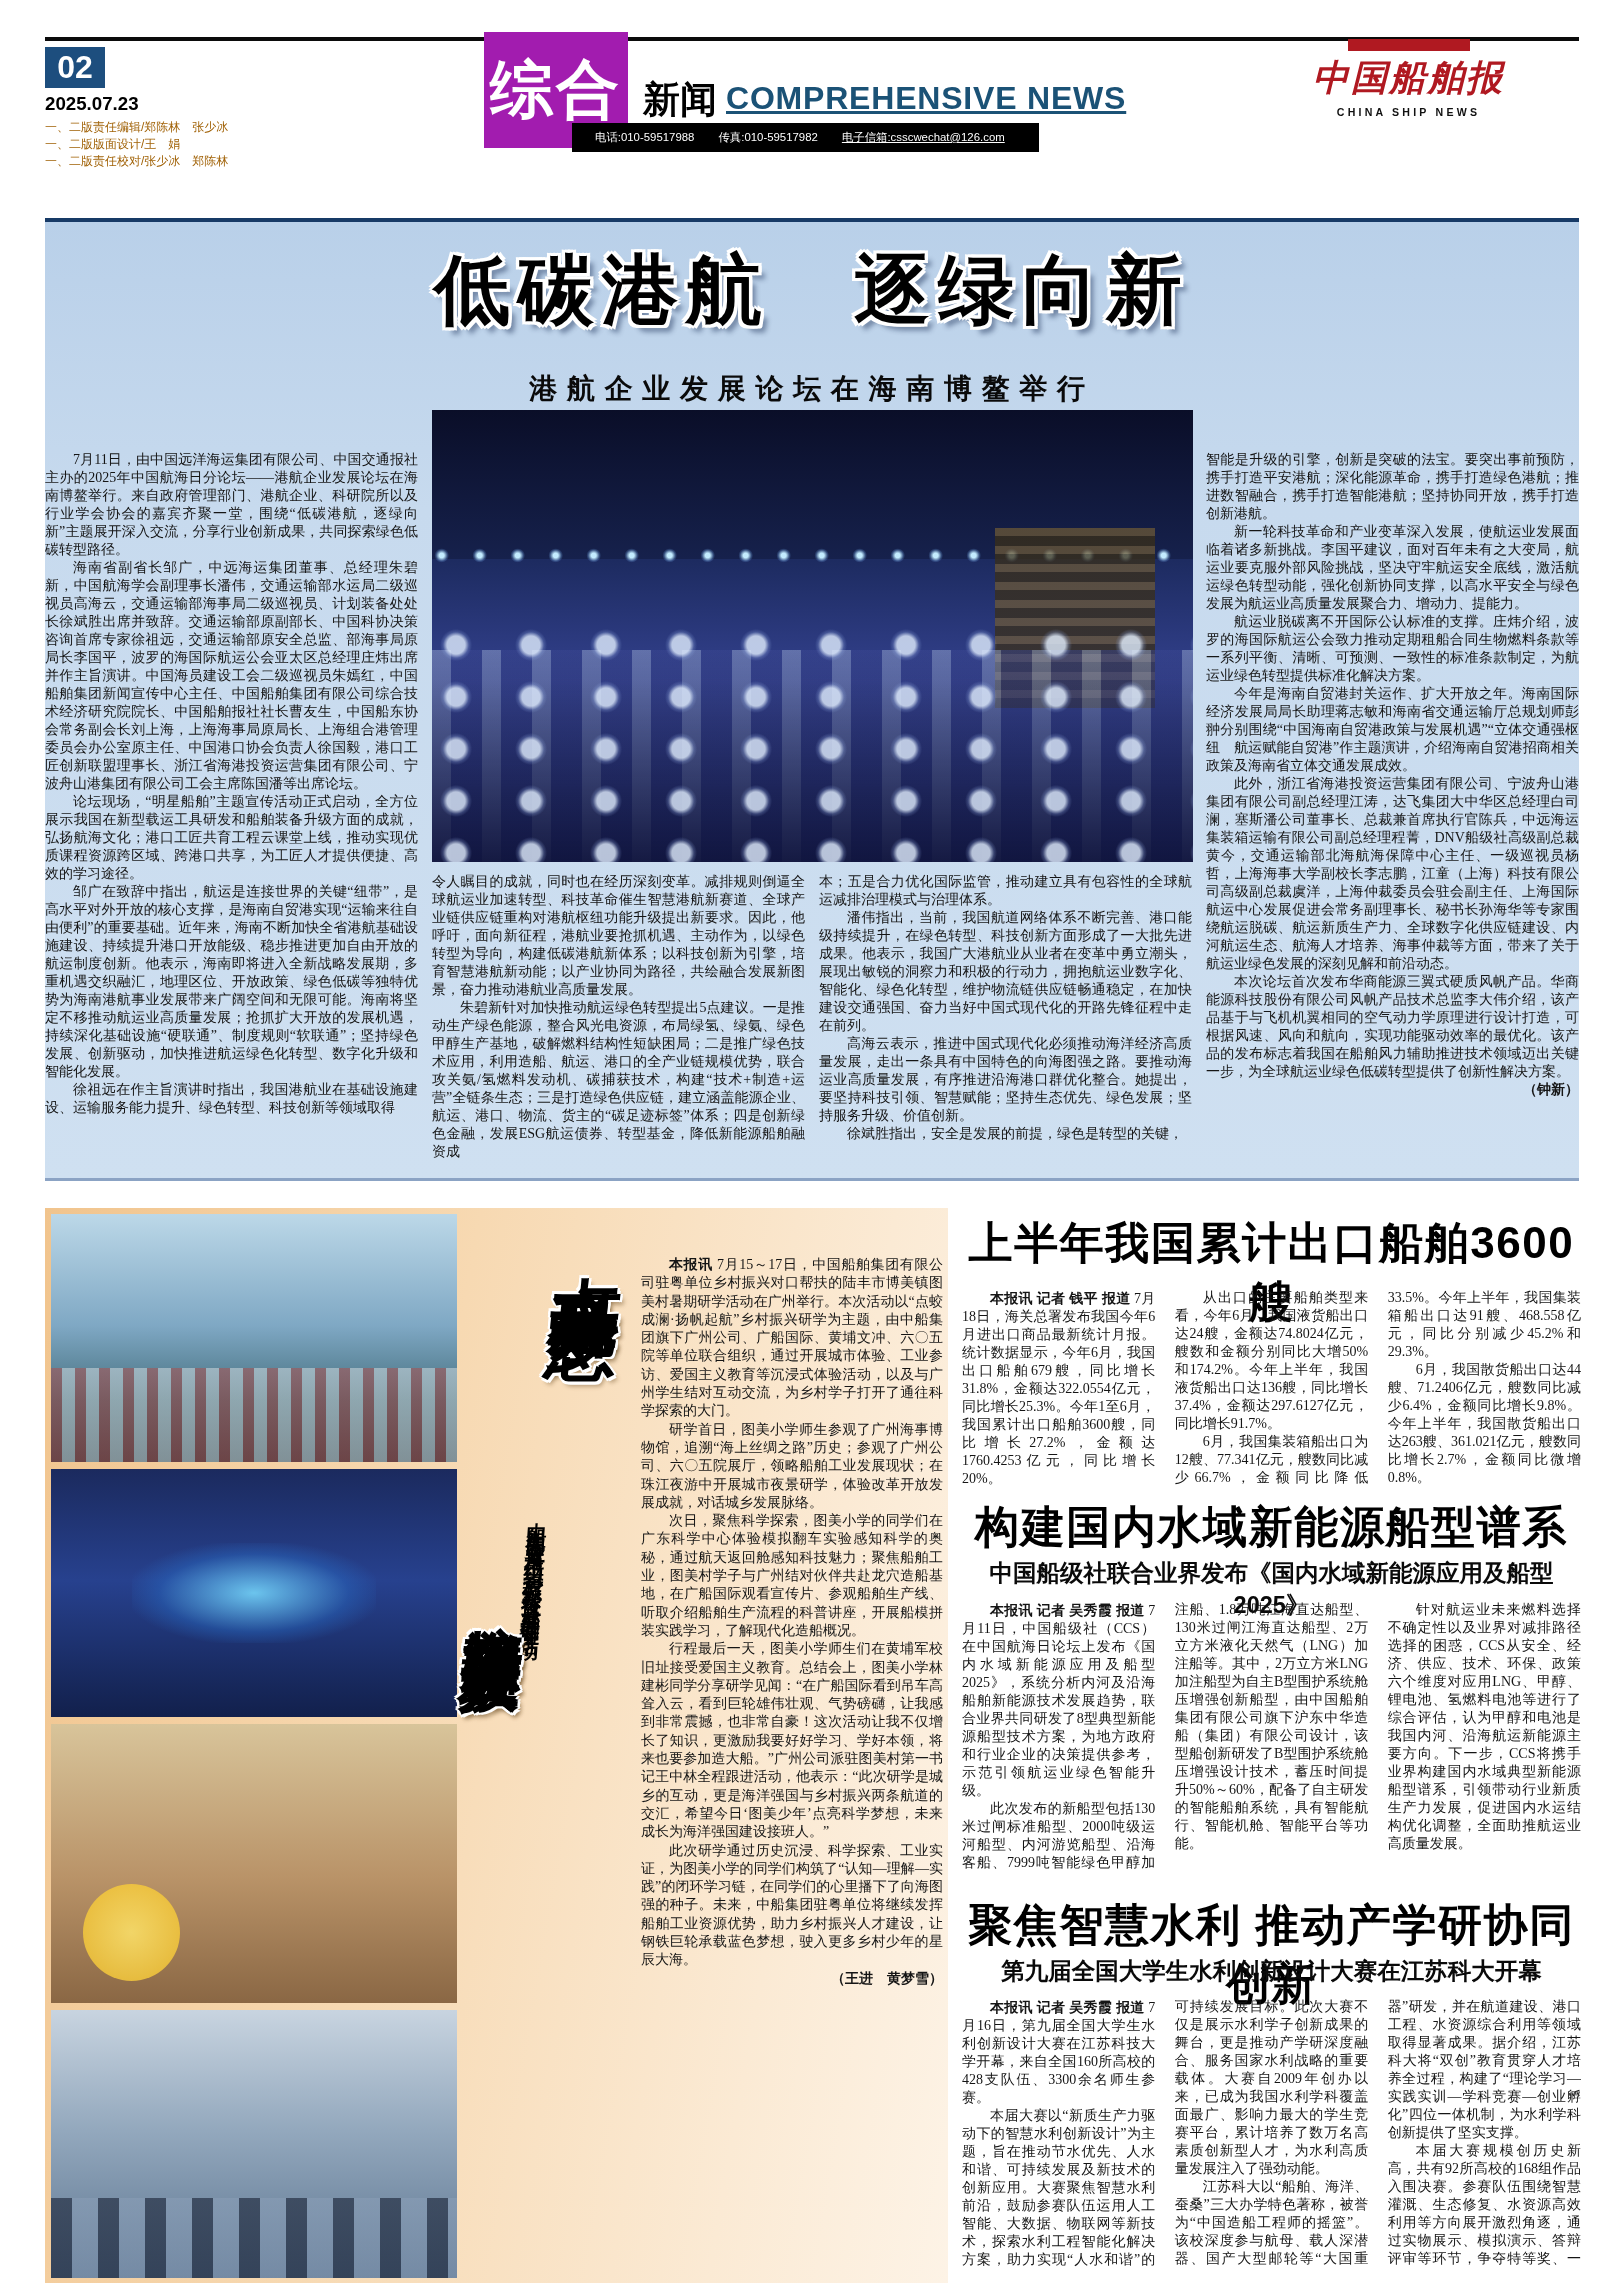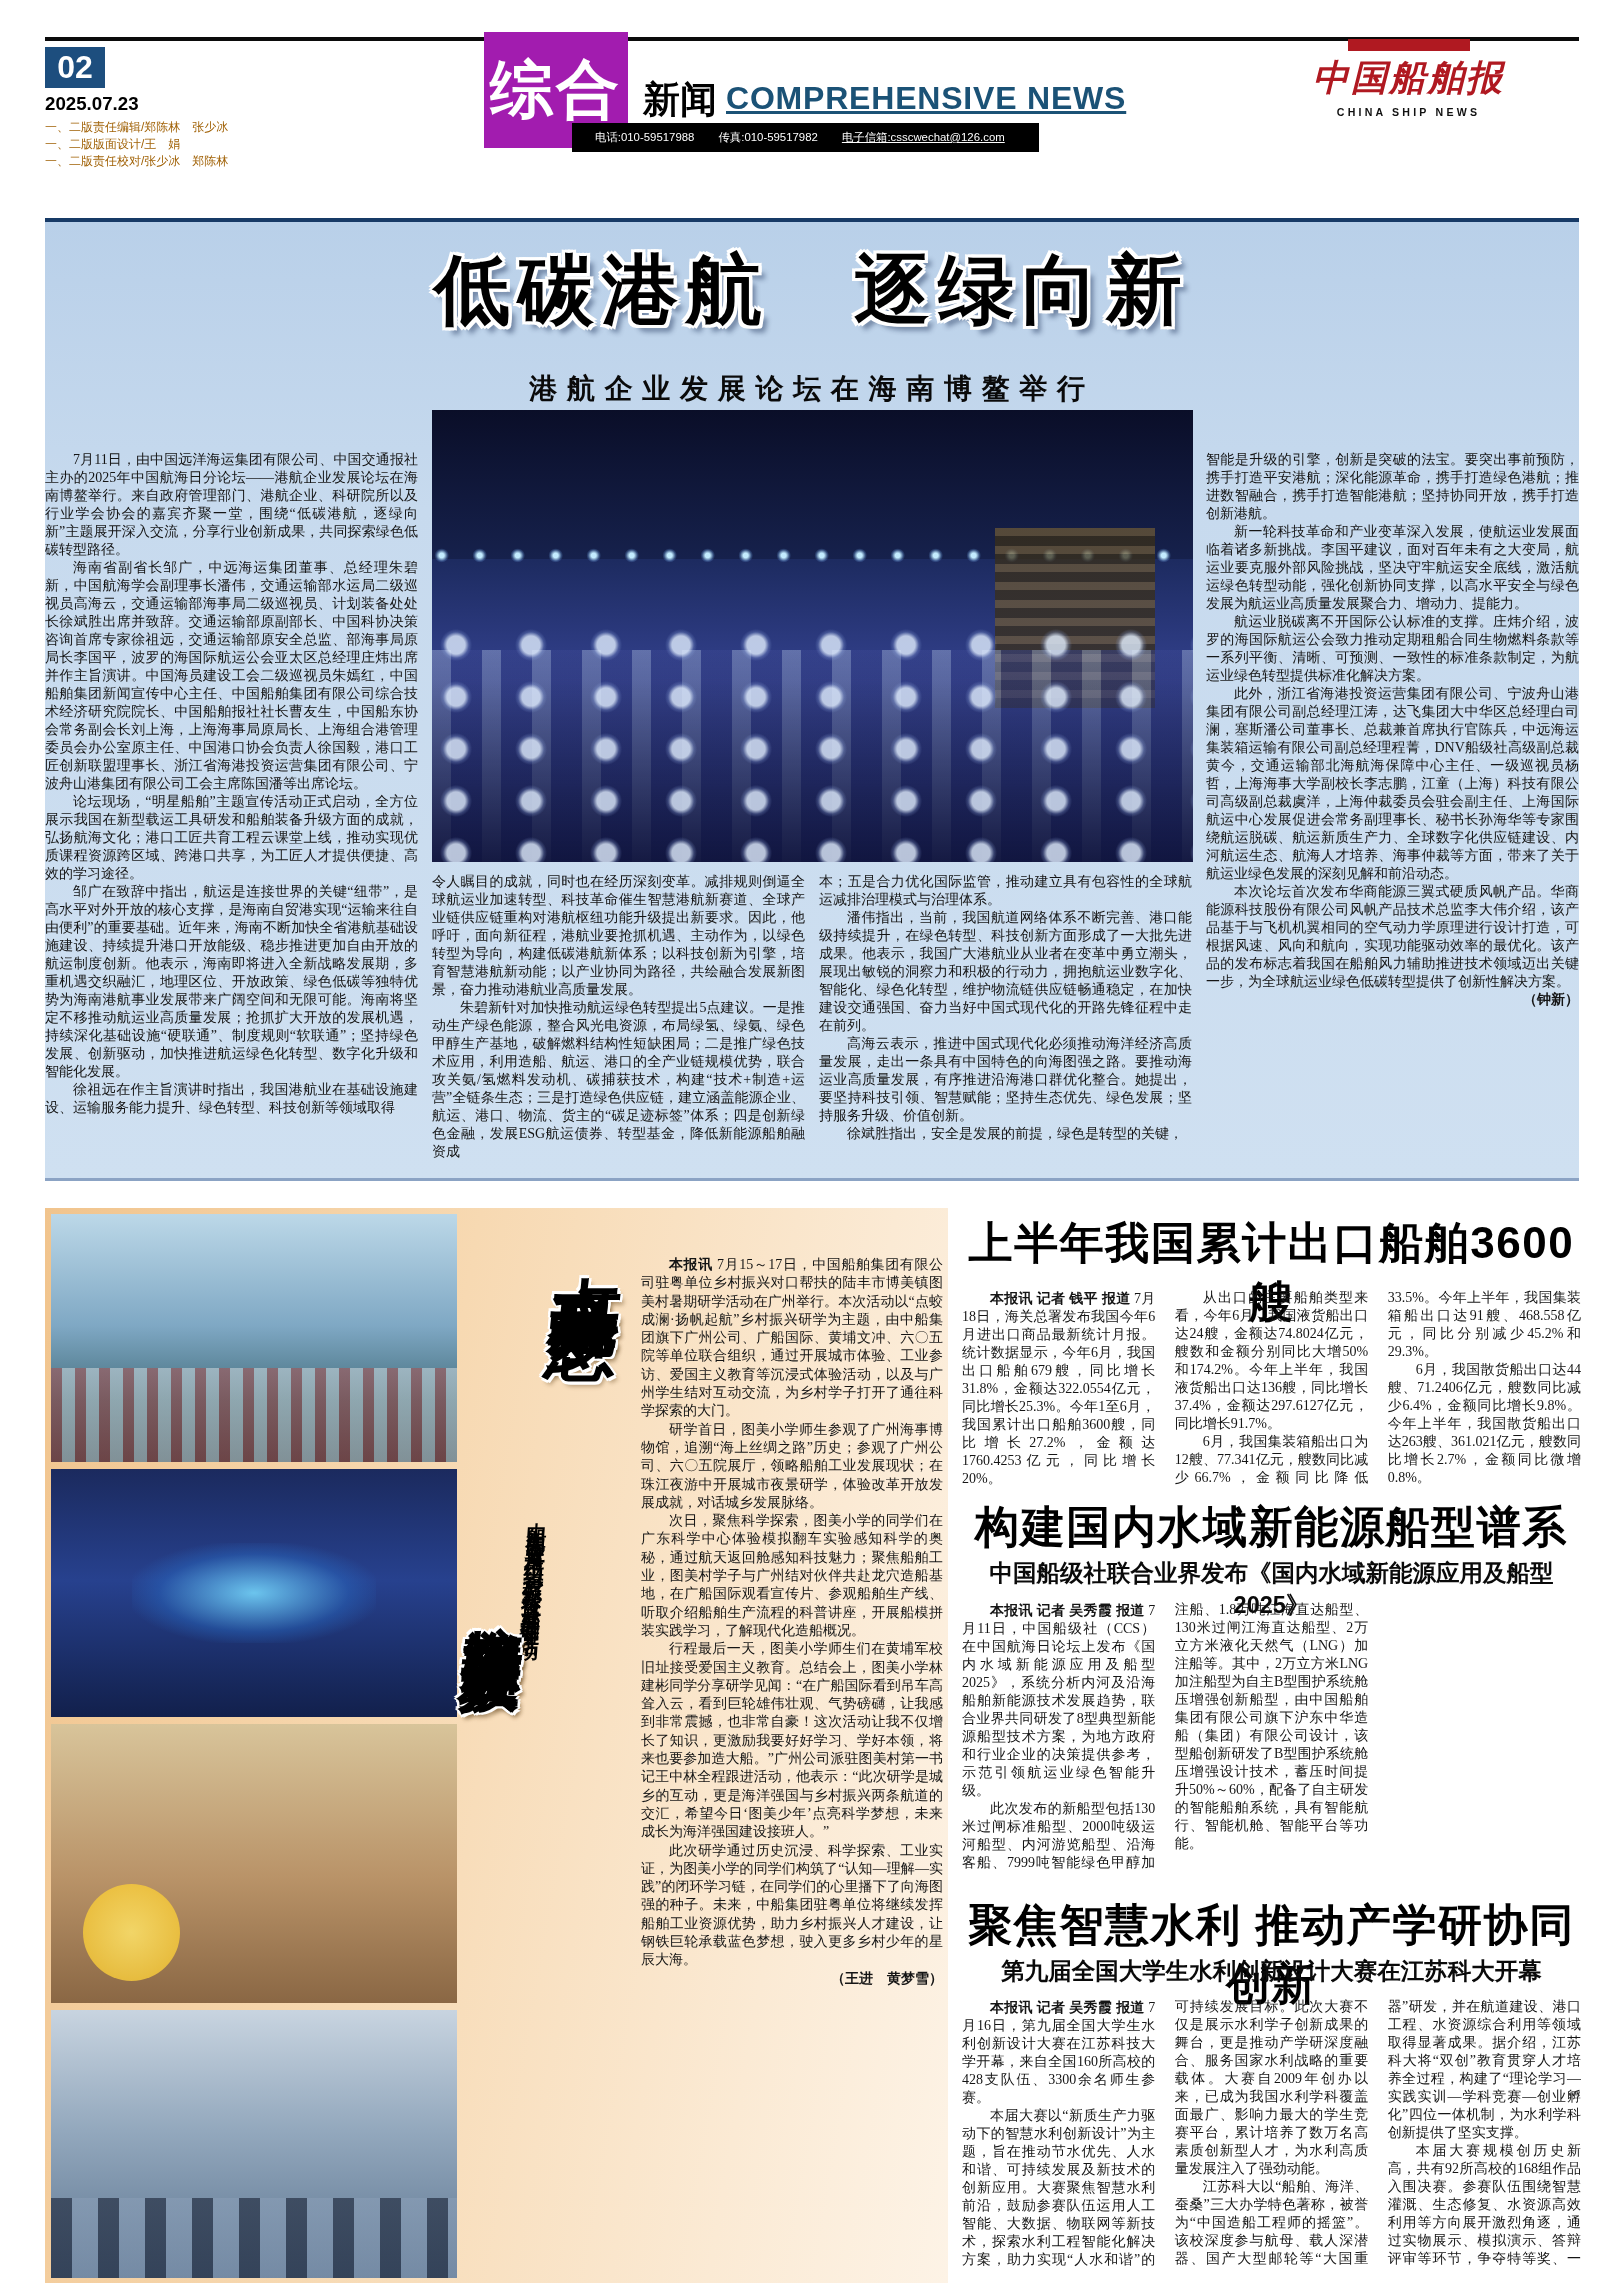--- a/index.html
+++ b/index.html
@@ -166,20 +166,21 @@
   <div class="lead-col col3">
       <p class="cont">本；五是合力优化国际监管，推动建立具有包容性的全球航运减排治理模式与治理体系。</p>
       <p>潘伟指出，当前，我国航道网络体系不断完善、港口能级持续提升，在绿色转型、科技创新方面形成了一大批先进成果。他表示，我国广大港航业从业者在变革中勇立潮头，展现出敏锐的洞察力和积极的行动力，拥抱航运业数字化、智能化、绿色化转型，维护物流链供应链畅通稳定，在加快建设交通强国、奋力当好中国式现代化的开路先锋征程中走在前列。</p>
       <p>高海云表示，推进中国式现代化必须推动海洋经济高质量发展，走出一条具有中国特色的向海图强之路。要推动海运业高质量发展，有序推进沿海港口群优化整合。她提出，要坚持科技引领、智慧赋能；坚持生态优先、绿色发展；坚持服务升级、价值创新。</p>
       <p>徐斌胜指出，安全是发展的前提，绿色是转型的关键，</p>
     </div>
   <div class="lead-col col4">
       <p class="cont">智能是升级的引擎，创新是突破的法宝。要突出事前预防，携手打造平安港航；深化能源革命，携手打造绿色港航；推进数智融合，携手打造智能港航；坚持协同开放，携手打造创新港航。</p>
       <p>新一轮科技革命和产业变革深入发展，使航运业发展面临着诸多新挑战。李国平建议，面对百年未有之大变局，航运业要克服外部风险挑战，坚决守牢航运安全底线，激活航运绿色转型动能，强化创新协同支撑，以高水平安全与绿色发展为航运业高质量发展聚合力、增动力、提能力。</p>
       <p>航运业脱碳离不开国际公认标准的支撑。庄炜介绍，波罗的海国际航运公会致力推动定期租船合同生物燃料条款等一系列平衡、清晰、可预测、一致性的标准条款制定，为航运业绿色转型提供标准化解决方案。</p>
+      <p>今年是海南自贸港封关运作、扩大开放之年。海南国际经济发展局局长助理蒋志敏和海南省交通运输厅总规划师彭翀分别围绕“中国海南自贸港政策与发展机遇”“立体交通强枢纽　航运赋能自贸港”作主题演讲，介绍海南自贸港招商相关政策及海南省立体交通发展成效。</p>
       <p>此外，浙江省海港投资运营集团有限公司、宁波舟山港集团有限公司副总经理江涛，达飞集团大中华区总经理白司澜，塞斯潘公司董事长、总裁兼首席执行官陈兵，中远海运集装箱运输有限公司副总经理程菁，DNV船级社高级副总裁黄今，交通运输部北海航海保障中心主任、一级巡视员杨哲，上海海事大学副校长李志鹏，江童（上海）科技有限公司高级副总裁虞洋，上海仲裁委员会驻会副主任、上海国际航运中心发展促进会常务副理事长、秘书长孙海华等专家围绕航运脱碳、航运新质生产力、全球数字化供应链建设、内河航运生态、航海人才培养、海事仲裁等方面，带来了关于航运业绿色发展的深刻见解和前沿动态。</p>
       <p>本次论坛首次发布华商能源三翼式硬质风帆产品。华商能源科技股份有限公司风帆产品技术总监李大伟介绍，该产品基于与飞机机翼相同的空气动力学原理进行设计打造，可根据风速、风向和航向，实现功能驱动效率的最优化。该产品的发布标志着我国在船舶风力辅助推进技术领域迈出关键一步，为全球航运业绿色低碳转型提供了创新性解决方案。</p>
       <p class="right">（钟新）</p>
     </div>
 
   <div class="feature-panel"></div>
   <div class="fphoto fp1"></div>
   <div class="fphoto fp2"></div>
   <div class="fphoto fp3"></div>
   <div class="fphoto fp4"></div>
@@ -203,20 +204,21 @@
       <p>从出口的主要船舶类型来看，今年6月，我国液货船出口达24艘，金额达74.8024亿元，艘数和金额分别同比大增50%和174.2%。今年上半年，我国液货船出口达136艘，同比增长37.4%，金额达297.6127亿元，同比增长91.7%。</p>
       <p>6月，我国集装箱船出口为12艘、77.341亿元，艘数同比减少66.7%，金额同比降低33.5%。今年上半年，我国集装箱船出口达91艘、468.558亿元，同比分别减少45.2%和29.3%。</p>
       <p>6月，我国散货船出口达44艘、71.2406亿元，艘数同比减少6.4%，金额同比增长9.8%。今年上半年，我国散货船出口达263艘、361.021亿元，艘数同比增长2.7%，金额同比微增0.8%。</p>
     </div>
 
   <div class="art-head b-head">构建国内水域新能源船型谱系</div>
   <div class="art-sub b-sub">中国船级社联合业界发布《国内水域新能源应用及船型2025》</div>
   <div class="art-body b-body">
       <p><b>本报讯 记者 吴秀霞 报道</b> 7月11日，中国船级社（CCS）在中国航海日论坛上发布《国内水域新能源应用及船型2025》，系统分析内河及沿海船舶新能源技术发展趋势，联合业界共同研发了8型典型新能源船型技术方案，为地方政府和行业企业的决策提供参考，示范引领航运业绿色智能升级。</p>
       <p>此次发布的新船型包括130米过闸标准船型、2000吨级运河船型、内河游览船型、沿海客船、7999吨智能绿色甲醇加注船、1.8万吨江海直达船型、130米过闸江海直达船型、2万立方米液化天然气（LNG）加注船等。其中，2万立方米LNG加注船型为自主B型围护系统舱压增强创新船型，由中国船舶集团有限公司旗下沪东中华造船（集团）有限公司设计，该型船创新研发了B型围护系统舱压增强设计技术，蓄压时间提升50%～60%，配备了自主研发的智能船舶系统，具有智能航行、智能机舱、智能平台等功能。</p>
+      <p>针对航运业未来燃料选择不确定性以及业界对减排路径选择的困惑，CCS从安全、经济、供应、技术、环保、政策六个维度对应用LNG、甲醇、锂电池、氢燃料电池等进行了综合评估，认为甲醇和电池是我国内河、沿海航运新能源主要方向。下一步，CCS将携手业界构建国内水域典型新能源船型谱系，引领带动行业新质生产力发展，促进国内水运结构优化调整，全面助推航运业高质量发展。</p>
     </div>
 
   <div class="art-head c-head">聚焦智慧水利 推动产学研协同创新</div>
   <div class="art-sub c-sub">第九届全国大学生水利创新设计大赛在江苏科大开幕</div>
   <div class="art-body c-body">
       <p><b>本报讯 记者 吴秀霞 报道</b> 7月16日，第九届全国大学生水利创新设计大赛在江苏科技大学开幕，来自全国160所高校的428支队伍、3300余名师生参赛。</p>
       <p>本届大赛以“新质生产力驱动下的智慧水利创新设计”为主题，旨在推动节水优先、人水和谐、可持续发展及新技术的创新应用。大赛聚焦智慧水利前沿，鼓励参赛队伍运用人工智能、大数据、物联网等新技术，探索水利工程智能化解决方案，助力实现“人水和谐”的可持续发展目标。此次大赛不仅是展示水利学子创新成果的舞台，更是推动产学研深度融合、服务国家水利战略的重要载体。大赛自2009年创办以来，已成为我国水利学科覆盖面最广、影响力最大的学生竞赛平台，累计培养了数万名高素质创新型人才，为水利高质量发展注入了强劲动能。</p>
       <p>江苏科大以“船舶、海洋、蚕桑”三大办学特色著称，被誉为“中国造船工程师的摇篮”。该校深度参与航母、载人深潜器、国产大型邮轮等“大国重器”研发，并在航道建设、港口工程、水资源综合利用等领域取得显著成果。据介绍，江苏科大将“双创”教育贯穿人才培养全过程，构建了“理论学习—实践实训—学科竞赛—创业孵化”四位一体机制，为水利学科创新提供了坚实支撑。</p>
       <p>本届大赛规模创历史新高，共有92所高校的168组作品入围决赛。参赛队伍围绕智慧灌溉、生态修复、水资源高效利用等方向展开激烈角逐，通过实物展示、模拟演示、答辩评审等环节，争夺特等奖、一等奖等各级奖项。大赛评委代表指出，参赛作品普遍体现了“技术先进性+应用可行性”的双重特点，不少项目已与企业达成合作意向。大赛期间还举办水利创新论坛、校企合作签约仪式等活动，进一步推动产学研协同创新。</p>
     </div>

